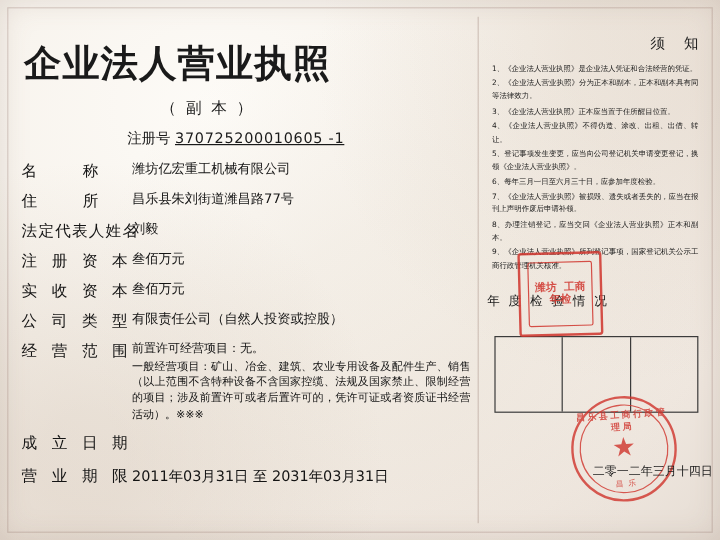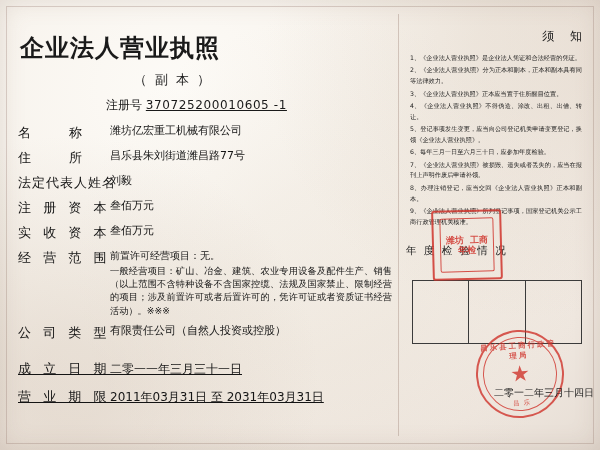--- a/index.html
+++ b/index.html
@@ -32,21 +32,21 @@
     position:absolute;top:14px;bottom:14px;left:398px;width:1px;
     background:rgba(150,120,110,.35);
   }
 
   
   #left{position:absolute;left:14px;top:14px;width:378px;height:420px;}
 
   .doc-title{
     font-family:"DejaVu Sans","Liberation Sans",sans-serif;
     font-weight:bold;
-    font-size:24px;
+    font-size:31px;
     letter-spacing:1px;
     color:#1a1a1a;
     margin:18px 0 0 6px;
     white-space:nowrap;
   }
   .doc-subtitle{
     text-align:center;font-size:13px;color:#1a1a1a;margin:7px 0 0 -60px;letter-spacing:2px;
   }
   .reg-line{
     margin:8px 0 0 92px;font-size:12px;color:#1a1a1a;white-space:nowrap;
@@ -59,21 +59,21 @@
     width:92px;flex:0 0 92px;letter-spacing:4px;white-space:nowrap;font-size:13px;
   }
   .flabel.tight{letter-spacing:1px;}
   .fvalue{flex:1;line-height:1.35;font-size:12px;}
   .fvalue.big{font-size:11px;}
 
   .scope .fvalue{font-size:9.2px;line-height:1.45;text-align:justify;}
   .scope .l1{font-size:10px;}
 
   .bottom-rows{position:absolute;left:4px;bottom:18px;width:370px;}
-  .brow{display:flex;align-items:center;font-size:12.5px;color:#141414;margin-bottom:10px;text-decoration:underline;}
+  .brow{display:flex;align-items:center;font-size:12.5px;color:#141414;margin-bottom:10px;}
   .brow .flabel{width:92px;flex:0 0 92px;letter-spacing:4px;}
   .brow .fvalue{font-size:12px;}
 
   
   #right{position:absolute;left:406px;top:14px;width:182px;height:420px;}
   .notice-title{
     text-align:right;font-size:12px;letter-spacing:6px;color:#1a1a1a;margin:14px 0 8px 0;
   }
   .notice-list{font-size:6.2px;line-height:1.75;color:#1a1a1a;padding:0 6px 0 4px;text-align:justify;}
   .notice-list div{margin-bottom:1.5px;}
@@ -161,38 +161,37 @@
         <div class="fvalue big">刘毅</div>
       </div>
       <div class="frow">
         <div class="flabel">注 册 资 本</div>
         <div class="fvalue big">叁佰万元</div>
       </div>
       <div class="frow">
         <div class="flabel">实 收 资 本</div>
         <div class="fvalue big">叁佰万元</div>
       </div>
+      <div class="frow">
+        <div class="flabel">公 司 类 型</div>
+        <div class="fvalue big">有限责任公司（自然人投资或控股）</div>
+      </div>
+
       <div class="frow scope">
         <div class="flabel">经 营 范 围</div>
         <div class="fvalue">
           <div class="l1">前置许可经营项目：无。</div>
           <div>一般经营项目：矿山、冶金、建筑、农业专用设备及配件生产、销售（以上范围不含特种设备不含国家控缆、法规及国家禁止、限制经营的项目；涉及前置许可或者后置许可的，凭许可证或者资质证书经营活动）。※※※</div>
         </div>
       </div>
-
-      <div class="frow">
-        <div class="flabel">公 司 类 型</div>
-        <div class="fvalue big">有限责任公司（自然人投资或控股）</div>
-      </div>
     </div>
 
     <div class="bottom-rows">
       <div class="brow">
         <div class="flabel">成 立 日 期</div>
-        <div class="fvalue">二零一一年三月三十一日</div>
       </div>
       <div class="brow">
         <div class="flabel">营 业 期 限</div>
         <div class="fvalue">2011年03月31日 至 2031年03月31日</div>
       </div>
     </div>
   </div>
 
   <div id="right">
     <div class="notice-title">须  知</div>

